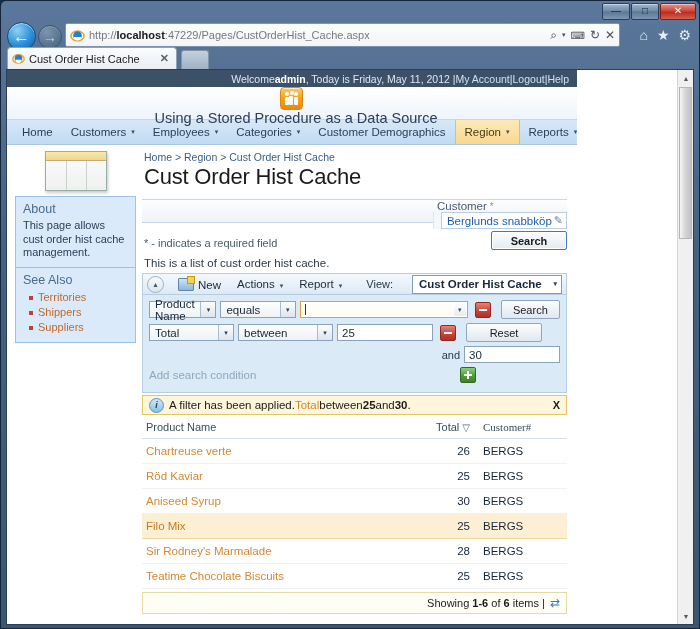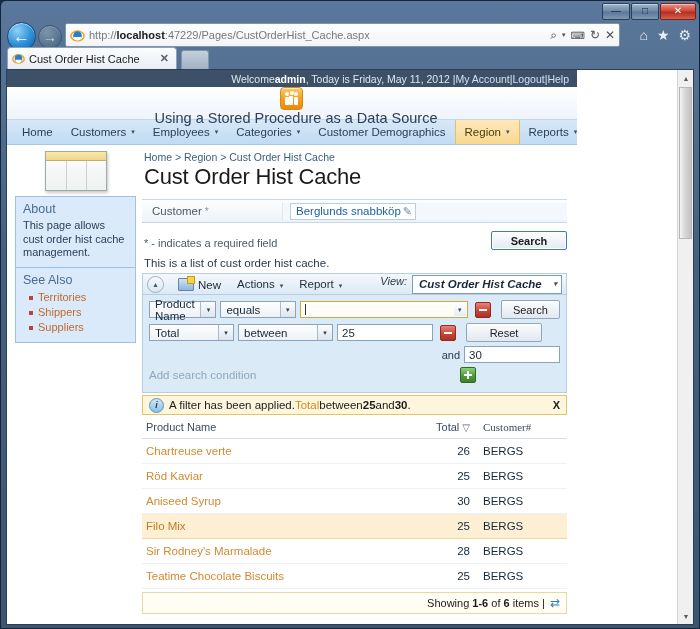--- a/index.html
+++ b/index.html
@@ -146,23 +146,23 @@
   .sidelist li{font-size:11px;line-height:15px;position:relative;padding-left:9px;}
   .sidelist li:before{content:"";position:absolute;left:0;top:6px;width:4px;height:4px;background:#b5443a;}
   .sidelist a{color:#c06a2a;text-decoration:none;}
   
   #main{flex:1;padding:6px 10px 0 6px;min-width:0;}
   #breadcrumb{font-size:10.5px;color:#3b5d80;padding-left:2px;}
   #breadcrumb a{color:#3b5d80;text-decoration:none;}
   #pagetitle{font-size:22px;color:#1b1b1b;margin:1px 0 9px 2px;letter-spacing:-.2px;}
   
   #custrow{
-    display:flex;align-items:center;height:22px;
+    display:flex;align-items:flex-end;height:22px;
     background:linear-gradient(180deg,#fdfefe 0%,#eef3f8 100%);
-    border-top:1px solid #c8d8e8;border-bottom:1px solid #c8d8e8;
+    border-top:1px solid #c8d8e8;border-bottom:1px solid #c8d8e8;flex-direction:column;
   }
   #custlabel{width:130px;flex:none;display:flex;align-items:center;padding-left:10px;
     font-size:11.5px;color:#4a5a6a;}
   #custlabel .req{color:#8a97a4;margin-left:3px;font-size:10px;}
   #custvalwrap{flex:1;display:flex;align-items:center;background:#f4f8fc;border-left:1px solid #dde7f0;padding-left:7px;}
   #custval{
     display:inline-flex;align-items:center;background:#fff;border:1px solid #b9cee2;
     padding:1px 3px 1px 5px;font-size:11.5px;color:#1c5fa8;
   }
   #custval .pencil{margin-left:2px;color:#6f89a2;font-size:11px;}
@@ -187,21 +187,21 @@
     background:linear-gradient(180deg,#f7fafd 0%,#dbe6f0 100%);
     border:1px solid #9bb2c8;font-size:8px;color:#42586e;
     display:flex;align-items:center;justify-content:center;
   }
   .tbitem{display:flex;align-items:flex-end;font-size:11.5px;color:#1b2b3a;padding:0 8px;white-space:nowrap;}
   .tbitem .caret{margin-left:5px;font-size:7px;color:#3c5168;}
   #newicon{width:14px;height:11px;margin-right:4px;flex:none;position:relative;
     background:linear-gradient(180deg,#cfe2f3 0%,#8fb6d8 100%);border:1px solid #5c86ad;border-radius:1px;}
   #newicon:after{content:"";position:absolute;right:-2px;top:-3px;width:6px;height:6px;
     background:#f6d44a;border:1px solid #c79a12;}
-  #viewsel{margin-left:auto;display:flex;align-items:flex-start;gap:5px;font-style:italic;}
+  #viewsel{margin-left:auto;display:flex;align-items:center;gap:19px;}
   #viewlabel{font-size:11px;color:#2b3a48;}
   #viewbox{
     height:17px;min-width:138px;background:#fff;border:1px solid #7f9cba;
     display:flex;align-items:center;justify-content:space-between;
     padding:0 4px 0 6px;font-size:11.5px;font-weight:bold;color:#16283a;
   }
   #viewbox .caret{font-size:7px;color:#3c5168;margin-left:6px;}
   
   #condpanel{
     background:#daeaf7;border:1px solid #b6cde2;border-top:none;

